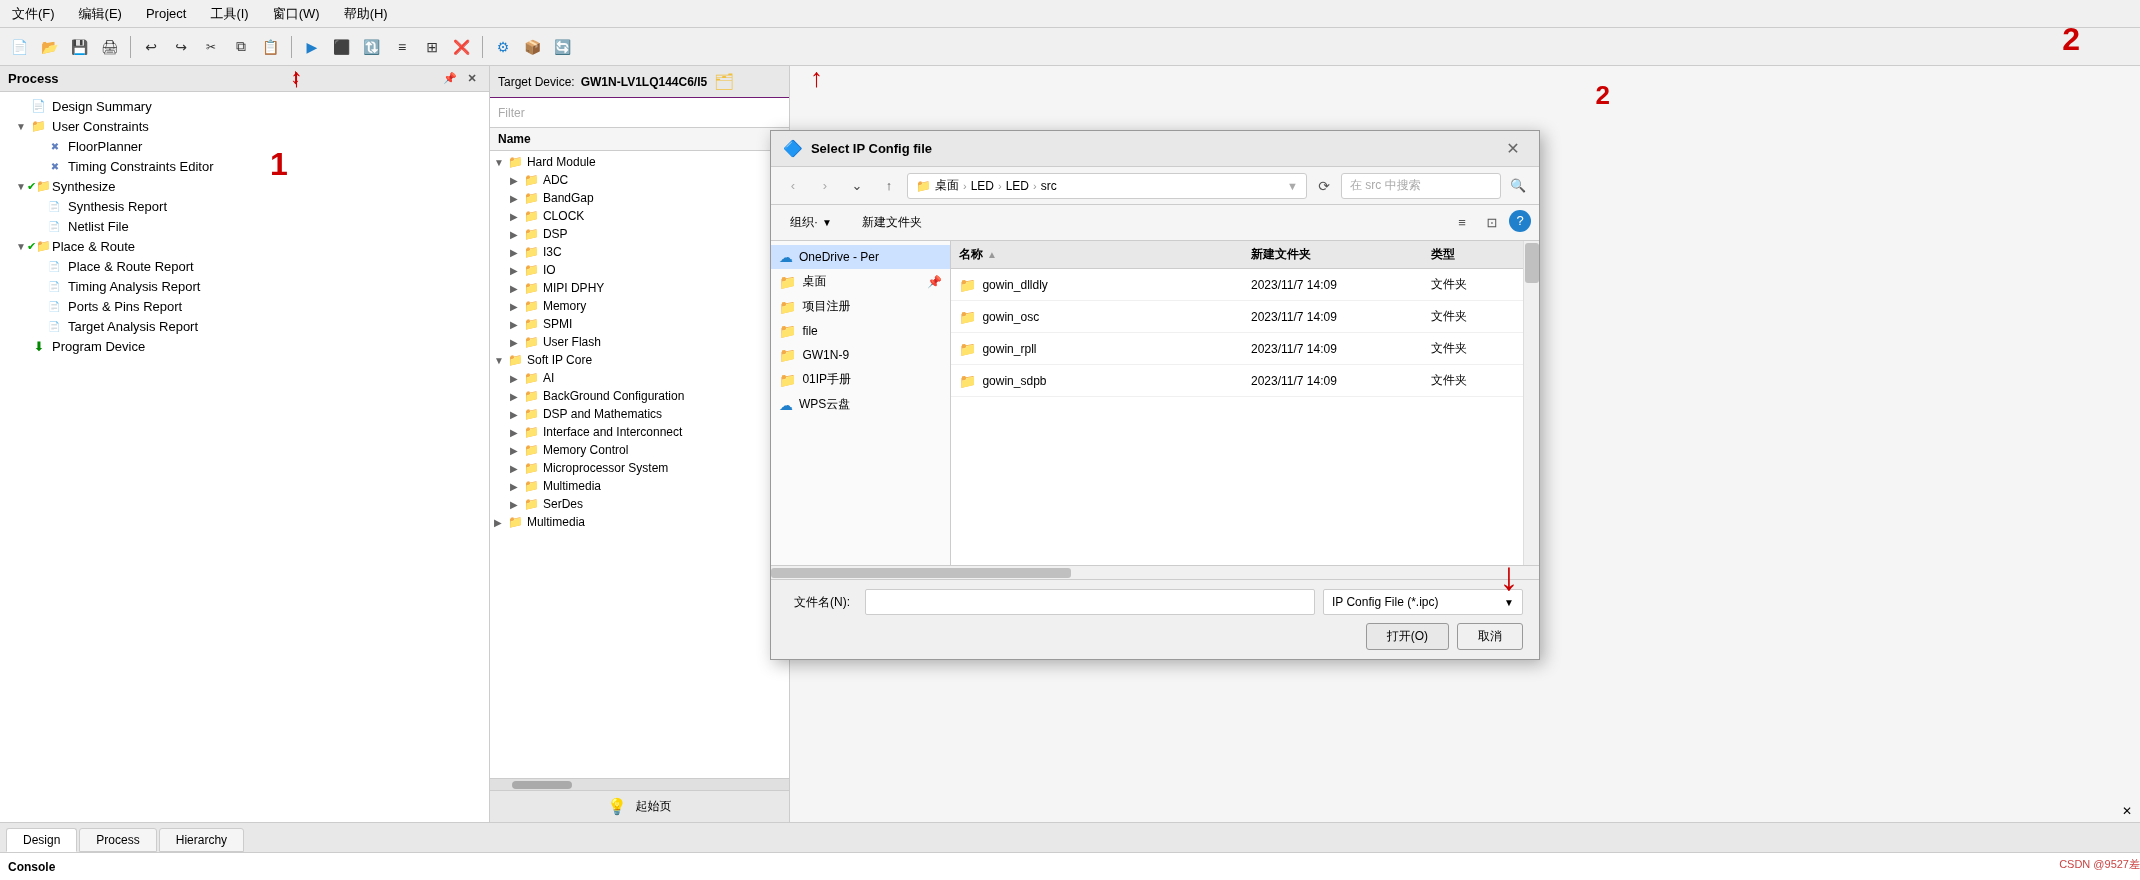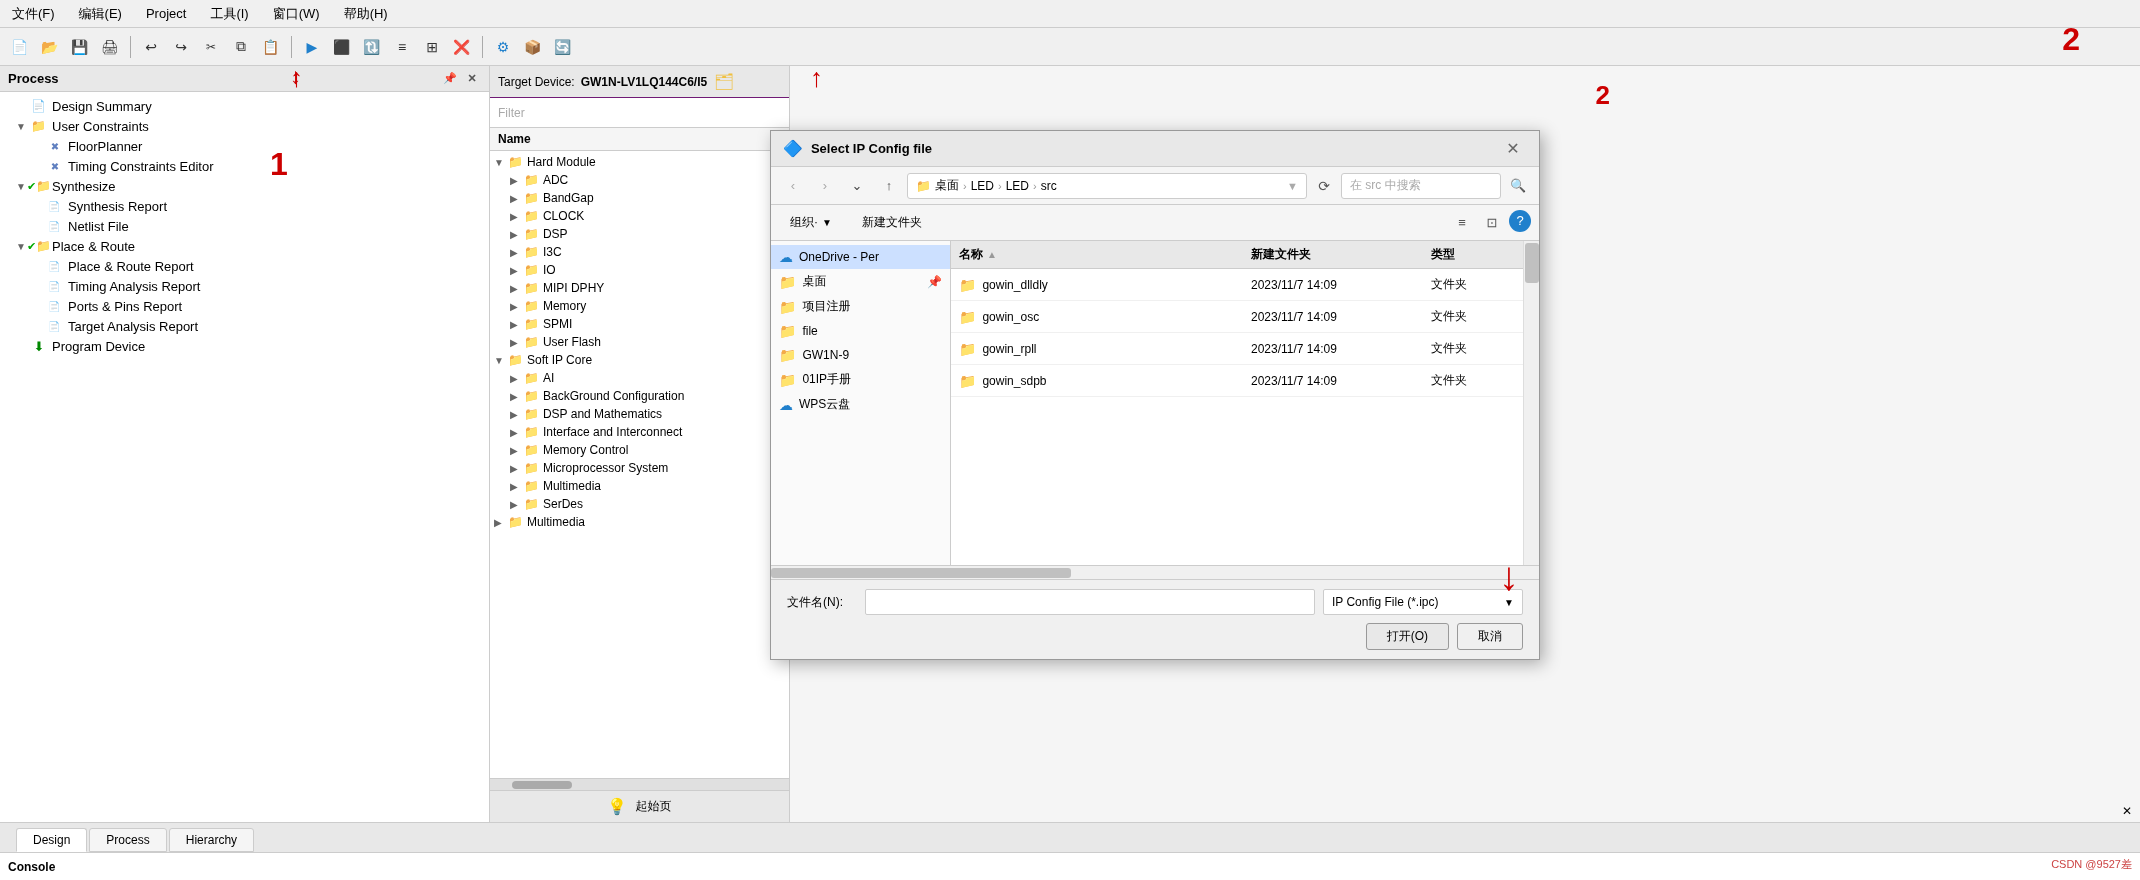--- a/index.html
+++ b/index.html
@@ -480,20 +480,21 @@
       gap: 8px;
     }
     .dialog-bottom-row {
       display: flex;
       align-items: center;
       gap: 8px;
     }
     .bottom-label {
       font-size: 12px;
       width: 70px;
+      text-align: center;
     }
     .bottom-input {
       flex: 1;
       height: 26px;
       border: 1px solid #ccc;
       background: #fff;
       padding: 0 8px;
       font-size: 12px;
       border-radius: 2px;
     }
@@ -551,21 +552,21 @@
       height: 8px;
       background: #aaa;
       border-radius: 4px;
       margin-left: 20px;
     }
 
     
     .watermark {
       position: fixed;
       bottom: 8px;
-      right: 8px;
+      right: 0;
       font-size: 11px;
       color: #cc4444;
       z-index: 500;
     }
   </style>
 </head>
 <body>
 
 <div class="menu-bar">
   <span class="menu-item">文件(F)</span>
@@ -856,21 +857,21 @@
       <div style="position:absolute; right:8px; bottom:4px; cursor:pointer;">✕</div>
     </div>
 
     <div style="position:absolute; top:-45px; right:60px; color:#cc0000; font-size:32px; font-weight:bold; pointer-events:none; z-index:5;">2</div>
   </div>
 
   <div style="flex:1; background:#f5f5f5;"></div>
 
 </div>
 
-<div style="height:30px; background:#e8e8e8; border-top:1px solid #ccc; display:flex; align-items:flex-end; padding:0 16px;">
+<div style="height:30px; background:#e8e8e8; border-top:1px solid #ccc; display:flex; align-items:flex-end; padding:0 6px;">
   <div class="bottom-tab active">Design</div>
   <div class="bottom-tab">Process</div>
   <div class="bottom-tab">Hierarchy</div>
 </div>
 
 <div class="console-bar">
   <span>Console</span>
 </div>
 
 <div class="dialog-overlay">

